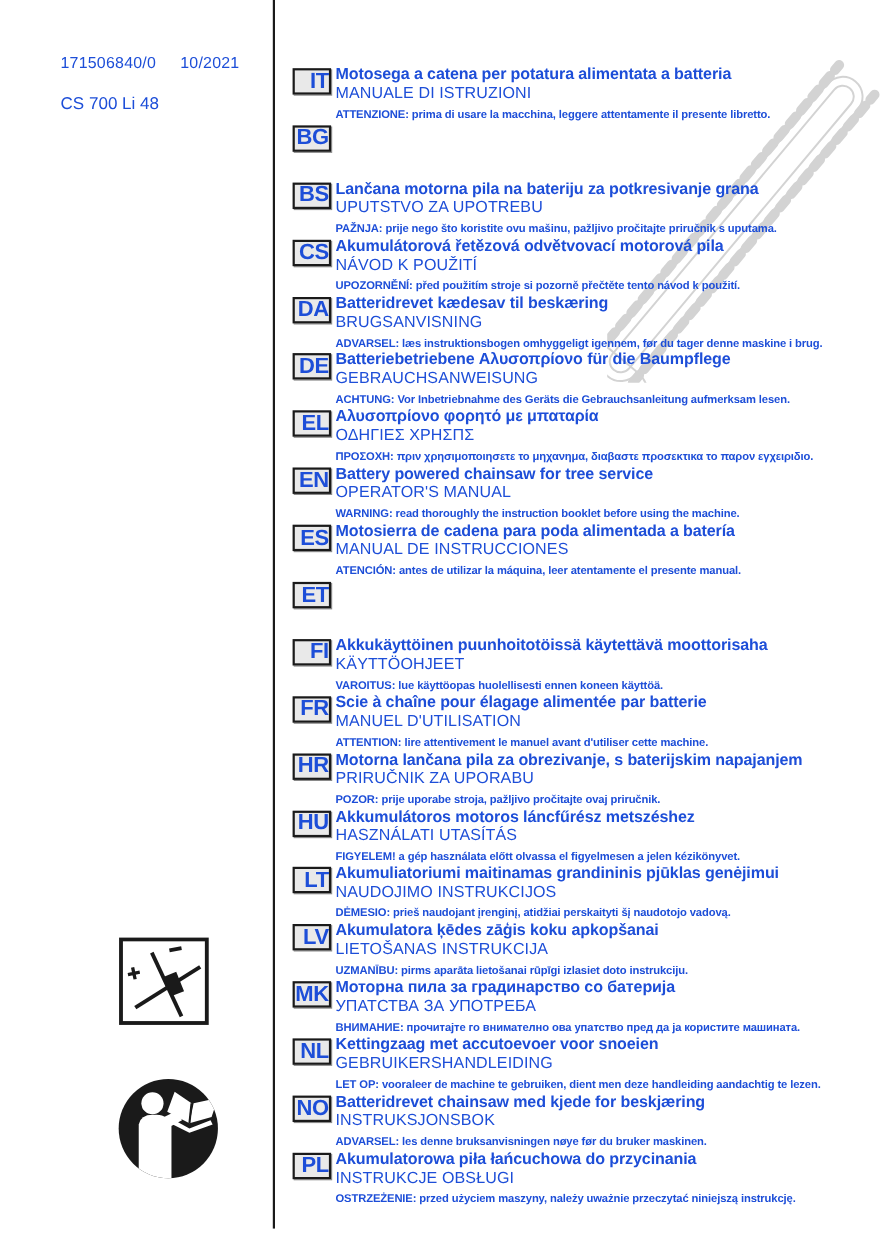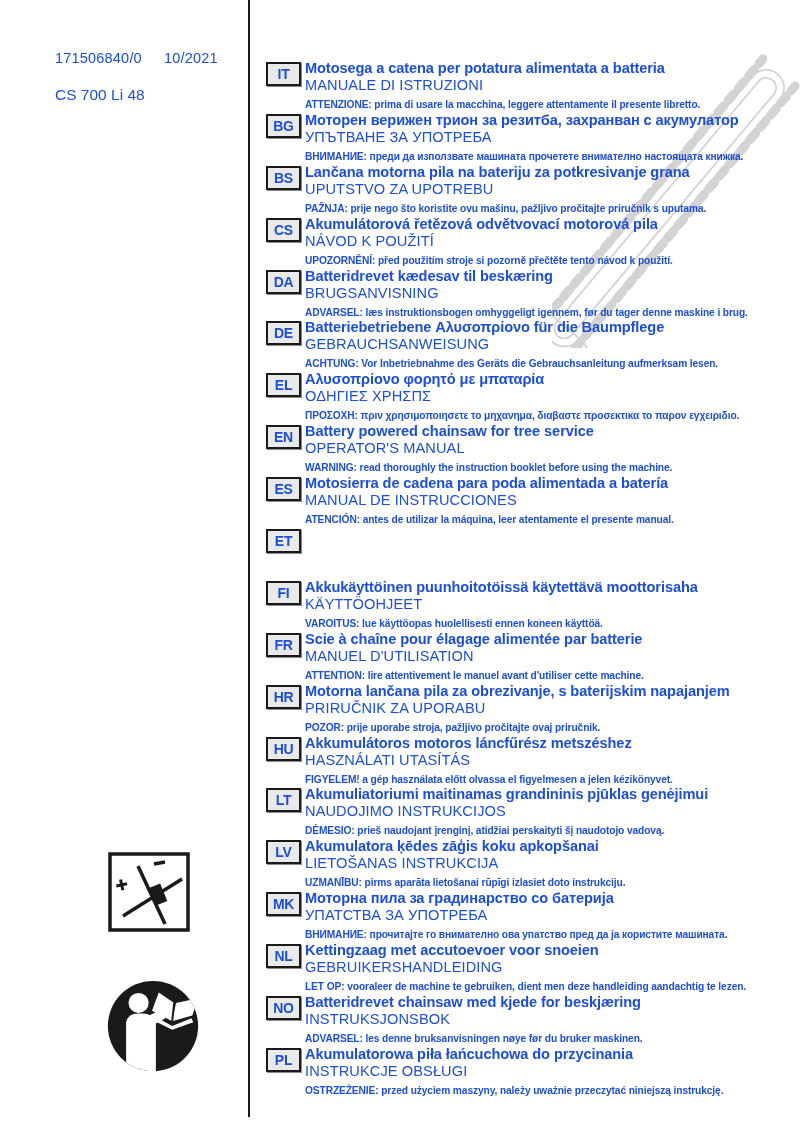--- a/index.html
+++ b/index.html
@@ -70,22 +70,22 @@
   }
   .code-box {
     position: absolute;
     left: 0; top: 2px;
     width: 31px; height: 20px;
     background: #e9e9e9;
     border: 2px solid #1a1a1a;
     box-shadow: 1px 1px 0 #8a8a8a;
     display: flex;
     align-items: center;
-    justify-content: center;
-    font-size: 14px;
+    justify-content: flex-end;
+    font-size: 20px;
     font-weight: 700;
     letter-spacing: -0.3px;
   }
   .entry-text { margin-left: 39px; }
   .lang-title {
     font-size: 14.6px;
     font-weight: 700;
     line-height: 17px;
     white-space: nowrap;
     letter-spacing: -0.1px;
@@ -165,25 +165,20 @@
       <div class="lang-title">Motosega a catena per potatura alimentata a batteria</div>
       <div class="lang-subtitle">MANUALE DI ISTRUZIONI</div>
       <div class="lang-warning">ATTENZIONE: prima di usare la macchina, leggere attentamente il presente libretto.</div>
     </div>
   </div>
 
   <div class="lang-entry">
     <div class="code-box">
       <span>BG</span>
     </div>
-    <div class="entry-text">
-      <div class="lang-title">Моторен верижен трион за резитба, захранван с акумулатор</div>
-      <div class="lang-subtitle">УПЪТВАНЕ ЗА УПОТРЕБА</div>
-      <div class="lang-warning">ВНИМАНИЕ: преди да използвате машината прочетете внимателно настоящата книжка.</div>
-    </div>
   </div>
 
   <div class="lang-entry">
     <div class="code-box">
       <span>BS</span>
     </div>
     <div class="entry-text">
       <div class="lang-title">Lančana motorna pila na bateriju za potkresivanje grana</div>
       <div class="lang-subtitle">UPUTSTVO ZA UPOTREBU</div>
       <div class="lang-warning">PAŽNJA: prije nego što koristite ovu mašinu, pažljivo pročitajte priručnik s uputama.</div>

